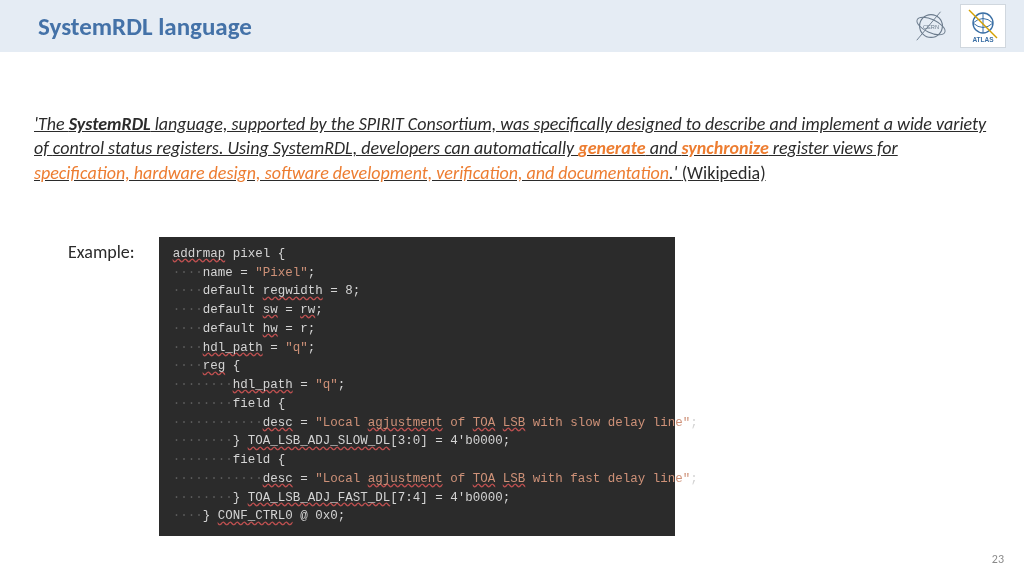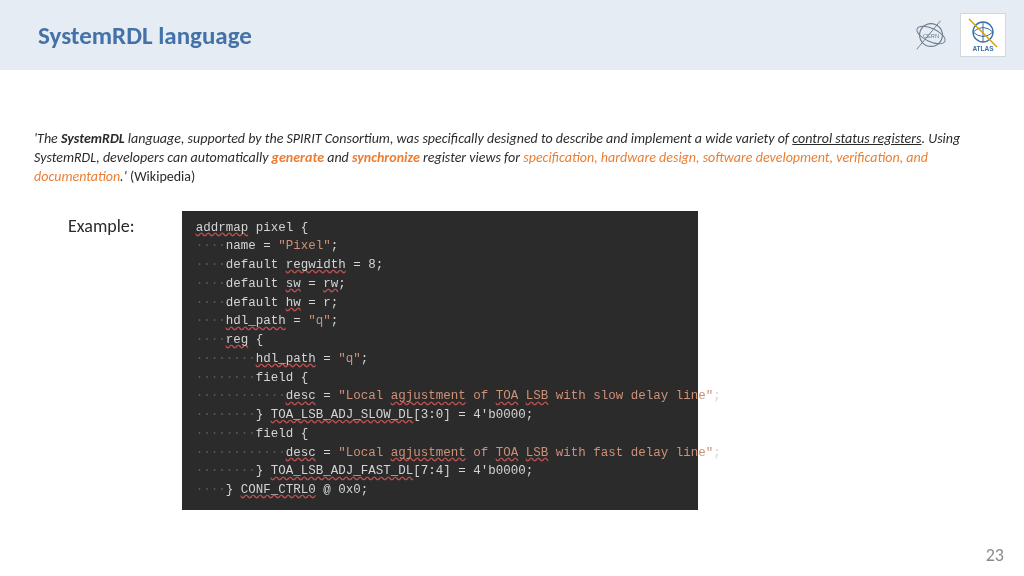--- a/index.html
+++ b/index.html
@@ -6,21 +6,21 @@
   body {
     width: 1024px;
     height: 576px;
     font-family: Calibri, "Segoe UI", Arial, sans-serif;
     background: #ffffff;
     position: relative;
     overflow: hidden;
   }
   .header {
     width: 100%;
-    height: 70px;
+    height: 52px;
     background: #e5ecf4;
     display: flex;
     align-items: center;
     justify-content: space-between;
     padding: 0 18px 0 38px;
   }
   .title {
     color: #4472a8;
     font-size: 25px;
     font-weight: 700;
@@ -38,35 +38,36 @@
     justify-content: center;
   }
   .logo-box.white-bg {
     background: #fff;
     border: 1px solid #d0d7de;
   }
   .content {
     padding: 60px 34px 0 34px;
   }
   .quote {
-    font-size: 14px;
+    font-size: 18px;
     line-height: 1.35;
     color: #2b2b2b;
     font-style: italic;
-    margin-bottom: 24px;
+    margin-bottom: 52px;
+    text-decoration: underline;
   }
   .quote .bold { font-weight: 700; font-style: italic; }
   .quote .underline { text-decoration: underline; }
   .quote .orange { color: #ed7d31; font-weight: 700; }
   .quote .orange-italic { color: #ed7d31; }
   .quote .noitalic { font-style: normal; }
   .example-row {
     display: flex;
     align-items: flex-start;
-    gap: 47px;
+    gap: 24px;
     margin-left: 34px;
   }
   .example-label {
     font-size: 18px;
     color: #2b2b2b;
     margin-top: 4px;
   }
   .code-block {
     background: #2b2b2b;
     color: #d4d4d4;
@@ -77,21 +78,21 @@
     width: 516px;
     white-space: pre;
   }
   .code-block .str { color: #ce9178; }
   .code-block .typo { text-decoration: underline wavy #c05050; text-decoration-skip-ink: none; }
   .code-block .dots { color: #5a5a5a; }
   .page-num {
     position: absolute;
     bottom: 10px;
     right: 20px;
-    font-size: 18px;
+    font-size: 12px;
     color: #8a8a8a;
   }
 </style>
 </head>
 <body>
 
 <div class="header">
   <div class="title">SystemRDL language</div>
   <div class="logos">
     <div class="logo-box">

